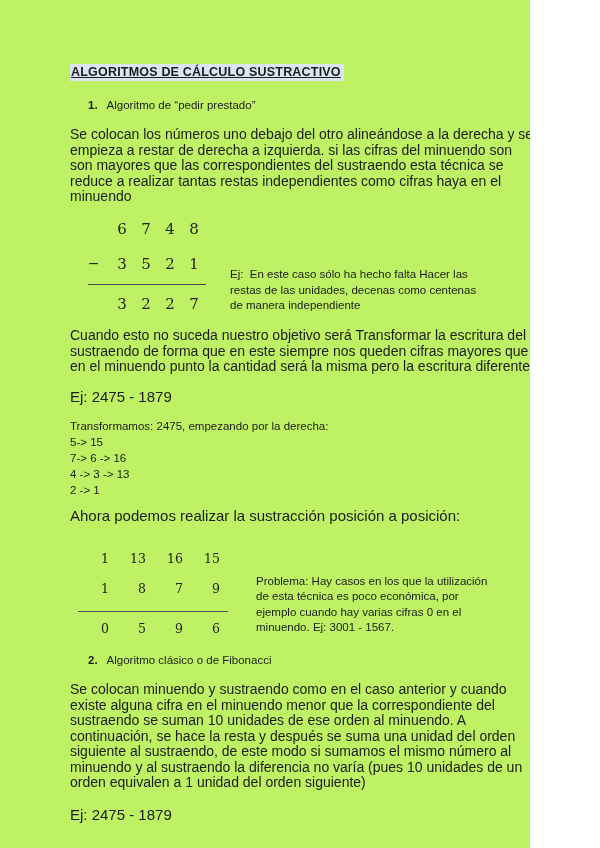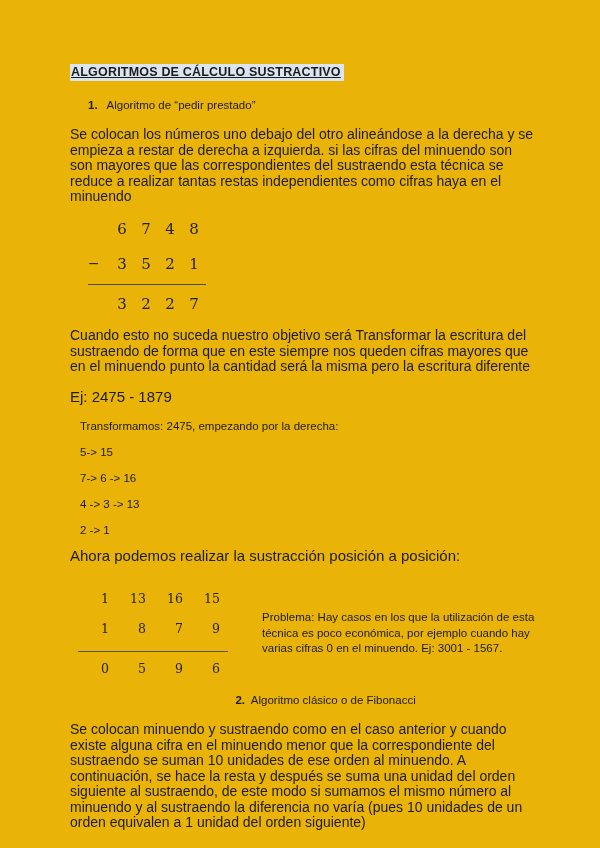--- a/index.html
+++ b/index.html
@@ -4,24 +4,24 @@
 <style>
   * { box-sizing: border-box; }
   html, body { margin: 0; padding: 0; background: #ffffff; }
   body {
     width: 600px; height: 848px;
     font-family: "Liberation Sans", sans-serif;
     color: #1c1c1c;
     overflow: hidden;
   }
   .page {
-    width: 600px; height: 848px;
+    width: 530px; height: 848px;
     padding: 62px 40px 0 70px;
     overflow: hidden;
-    background: #eab308;
+    background: #bef264;
   }
   .doc-title {
     display: inline-block;
     margin: 0;
     font-size: 12.5px;
     font-weight: bold;
     letter-spacing: 0.2px;
     text-decoration: underline;
     background: #dbe5f1;
     padding: 1px 3px 2px 1px;
@@ -32,21 +32,21 @@
     line-height: 15px;
   }
   .list-num { font-weight: bold; display: inline-block; min-width: 16px; }
   .underlined { }
   .body-text {
     width: 464px;
     font-size: 14px;
     line-height: 15.6px;
     margin: 14px 0 0 0;
   }
-  .example-row { display: flex; align-items: center; margin-top: 9px; gap: 13px; }
+  .example-row { display: flex; align-items: flex-end; margin-top: 9px; }
   
   .sub-block {
     margin-left: 18px;
     padding-top: 6px;
     font-family: "DejaVu Serif", serif;
     font-size: 15px;
     color: #222;
   }
   .sub-row { display: flex; margin-bottom: 16px; height: 19px; }
   .sub-row .op { display: inline-block; width: 22px; text-align: left; font-size: 14px; }
@@ -55,36 +55,36 @@
   .sub-row.result { margin-bottom: 0; }
   .note {
     width: 300px;
     margin: 0 0 0 24px;
     font-size: 11.5px;
     line-height: 15.6px;
     white-space: pre-wrap;
   }
   
   .plain-line { font-size: 15px; line-height: 15.6px; margin: 14px 0 0 0; }
-  .step-line { font-size: 11.5px; line-height: 15.8px; margin: 10px; }
+  .step-line { font-size: 11.5px; line-height: 15.8px; margin: 0; }
   
   .grid-block {
     margin-left: 8px;
     padding-top: 3px;
     font-family: "DejaVu Serif", serif;
     font-size: 12.5px;
     color: #222;
   }
   .grid-row { display: flex; margin-bottom: 15px; height: 15px; }
   .grid-row span { display: inline-block; width: 37px; text-align: right; }
   .grid-row span:first-child { width: 31px; }
   .grid-line { width: 150px; height: 0; border-top: 1.2px solid #555; margin: 2px 0 9px 0; }
   .grid-row.result { margin-bottom: 0; }
-  .note2 { width: 288px; margin: 3px 0 0 21px; }
-  .section2-item { margin-top: 17px; text-align: center; }
+  .note2 { width: 288px; margin: 3px 0 0 28px; }
+  .section2-item { margin-top: 17px; }
 </style>
 </head>
 <body>
 
 <div class="page">
 
   <h1 class="doc-title">ALGORITMOS DE CÁLCULO SUSTRACTIVO</h1>
 
   <div class="list-item">
     <span class="list-num">1.</span>
@@ -102,20 +102,21 @@
       <div class="sub-row">
         <span class="op">−</span>
         <span class="sub-cells"><span>3</span><span>5</span><span>2</span><span>1</span></span>
       </div>
       <div class="sub-line"></div>
       <div class="sub-row result">
         <span class="op"></span>
         <span class="sub-cells"><span>3</span><span>2</span><span>2</span><span>7</span></span>
       </div>
     </div>
+    <p class="note">Ej:  En este caso sólo ha hecho falta Hacer las restas de las unidades, decenas como centenas de manera independiente</p>
   </div>
 
   <p class="body-text">Cuando esto no suceda nuestro objetivo será Transformar la escritura del sustraendo de forma que en este siempre nos queden cifras mayores que en el minuendo punto la cantidad será la misma pero la escritura diferente</p>
 
   <p class="plain-line">Ej: 2475 - 1879</p>
 
   <div style="margin-top:15px;">
     <p class="step-line">Transformamos: 2475, empezando por la derecha:</p>
     <p class="step-line">5-&gt; 15</p>
     <p class="step-line">7-&gt; 6 -&gt; 16</p>

